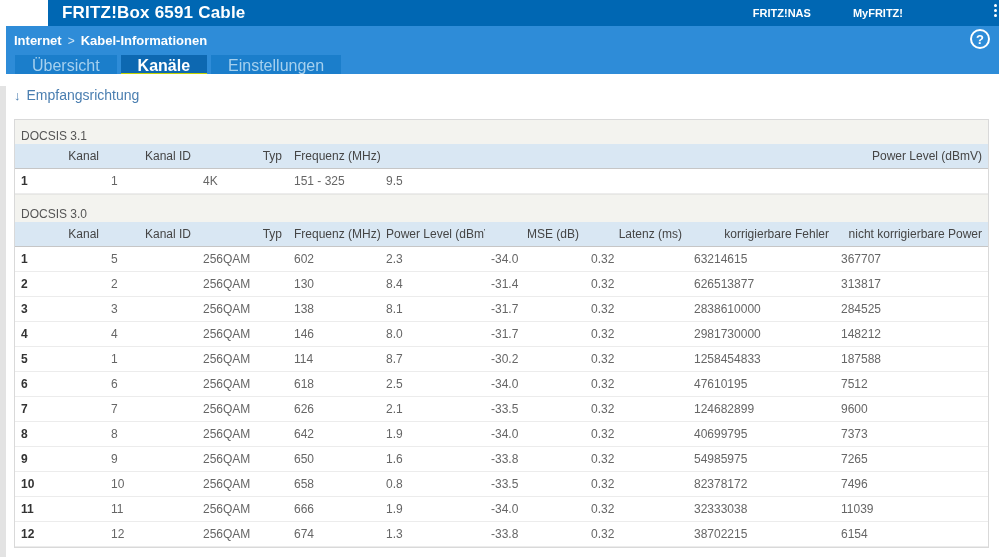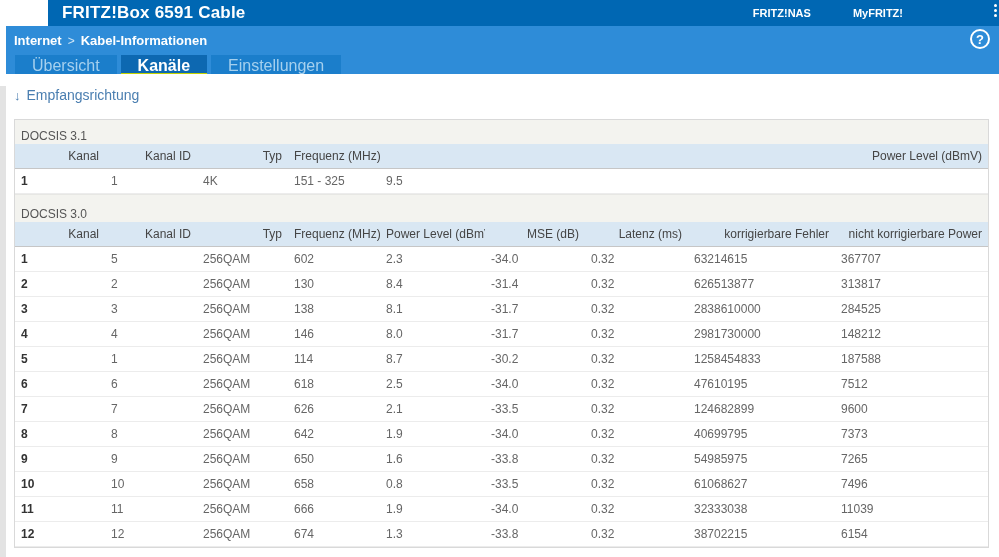--- a/index.html
+++ b/index.html
@@ -298,21 +298,21 @@
             <td>7265</td>
           </tr>
           <tr>
             <td>10</td>
             <td>10</td>
             <td>256QAM</td>
             <td>658</td>
             <td>0.8</td>
             <td>-33.5</td>
             <td>0.32</td>
-            <td>61068627</td>
+            <td>82378172</td>
             <td>7496</td>
           </tr>
           <tr>
             <td>11</td>
             <td>11</td>
             <td>256QAM</td>
             <td>666</td>
             <td>1.9</td>
             <td>-34.0</td>
             <td>0.32</td>

